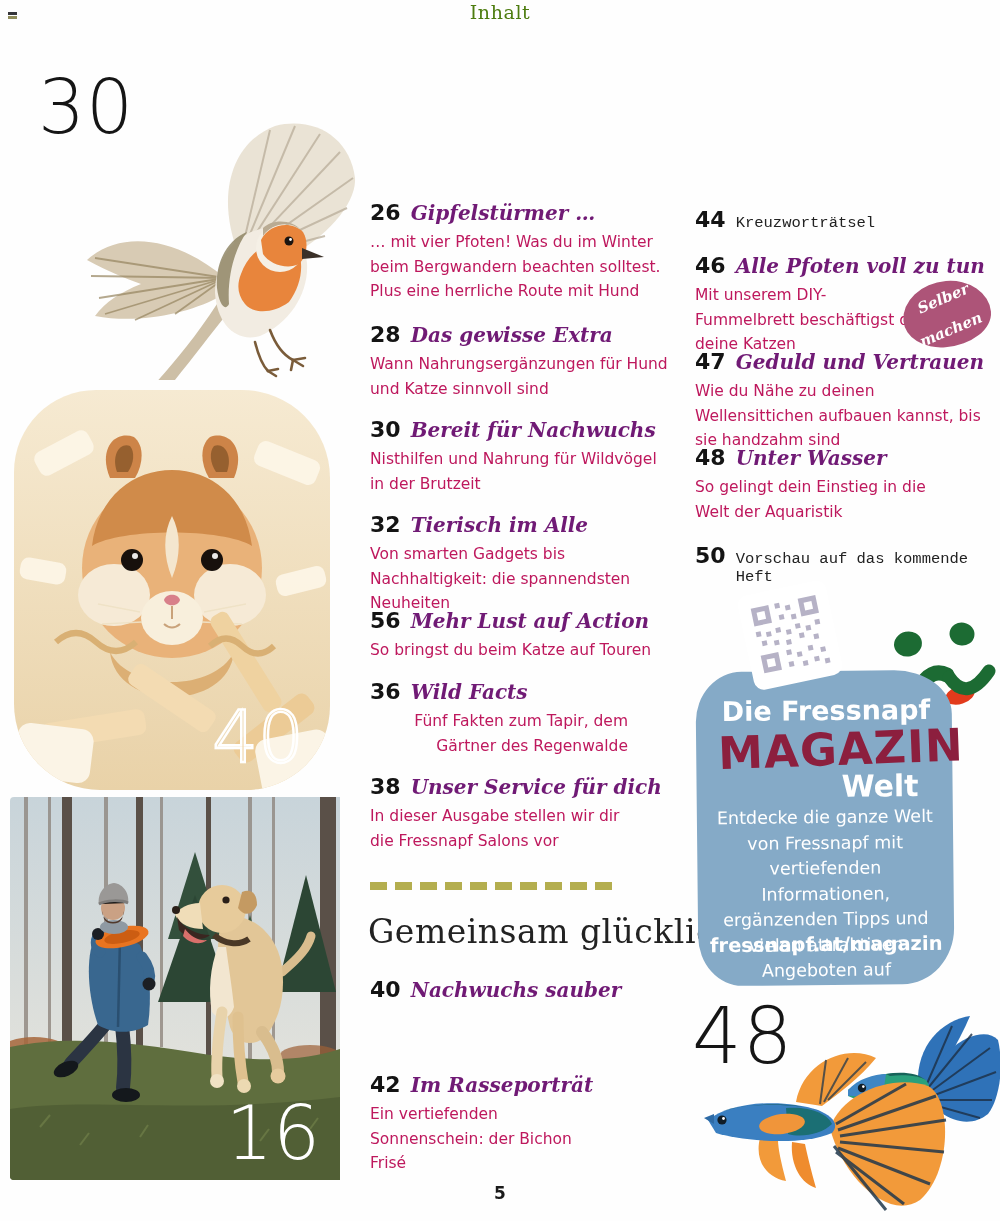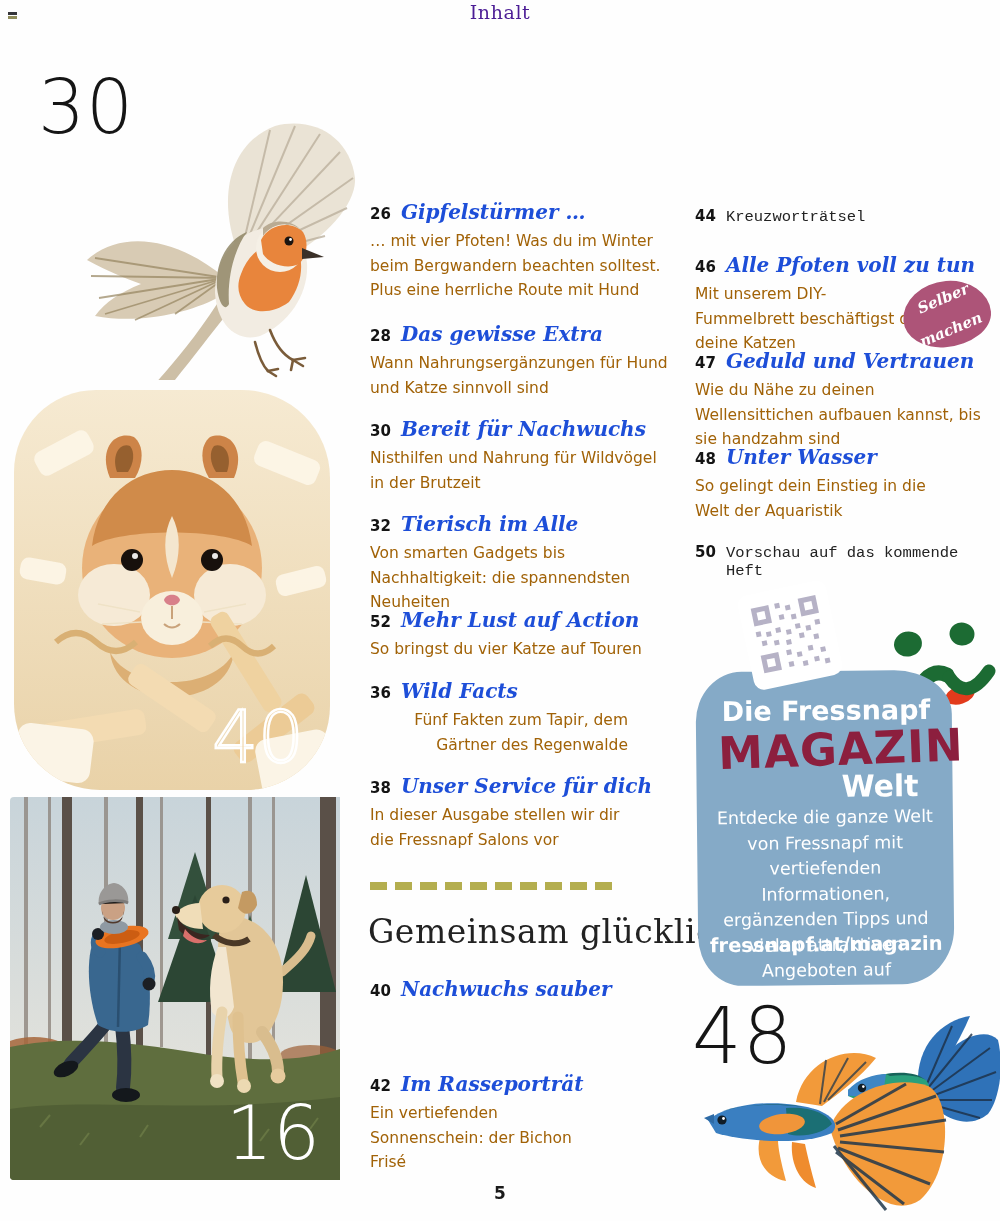--- a/index.html
+++ b/index.html
@@ -1,40 +1,40 @@
 <!DOCTYPE html>
 <html><head>
 <meta charset="utf-8">
 <style>
   html,body{margin:0;padding:0;background:#e9e9e9;}
   .page{position:relative;width:1000px;height:1221px;margin:0 auto;background:#fefefe;overflow:hidden;
         font-family:"DejaVu Sans",sans-serif;color:#1f1f1f;}
   .abs{position:absolute;}
   
   .inhalt{top:0;left:0;width:100%;text-align:center;font-family:"DejaVu Serif",serif;
-          font-size:19px;letter-spacing:.6px;color:#4c1d95;line-height:24px;}
+          font-size:19px;letter-spacing:.6px;color:#4d7c0f;line-height:24px;}
   .corner-mark{top:12px;left:8px;width:9px;}
   .corner-mark i{display:block;height:3px;margin-bottom:1px;}
   .corner-mark .b1{background:#35353a;}
   .corner-mark .b2{background:#8f8c5a;}
   
   .bignum{font-family:"DejaVu Sans",sans-serif;font-weight:200;color:#151515;line-height:1;letter-spacing:1px;}
   .n30{top:70px;left:38px;font-size:74px;}
   .n48{top:997px;left:692px;font-size:78px;}
   
   .hamster-wrap{top:390px;left:14px;width:316px;height:400px;border-radius:82px 88px 84px 86px;overflow:hidden;}
   .dogphoto-wrap{top:797px;left:10px;width:348px;height:383px;border-radius:4px;overflow:hidden;}
   .overlay16{position:absolute;right:38px;bottom:10px;font-size:74px;font-weight:200;color:#fff;line-height:1;}
   
   .entry{width:308px;}
   .entry .tline{display:flex;align-items:baseline;gap:10px;}
-  .entry .num{font-weight:bold;font-size:15px;color:#141414;}
-  .entry .etitle{font-family:"DejaVu Serif",serif;font-style:italic;font-weight:bold;font-size:20px;color:#1d4ed8;}
+  .entry .num{font-weight:bold;font-size:22px;color:#141414;}
+  .entry .etitle{font-family:"DejaVu Serif",serif;font-style:italic;font-weight:bold;font-size:20px;color:#701a75;}
   .entry.plain .etitle{font-family:Liberation Mono, monospace;font-style:normal;font-weight:normal;font-size:15.5px;color:#222;}
-  .entry .edesc{margin:5px 0 0 0;font-size:15.5px;line-height:24.5px;color:#a16207;max-width:302px;}
+  .entry .edesc{margin:5px 0 0 0;font-size:15.5px;line-height:24.5px;color:#be185d;max-width:302px;}
   .rcol .edesc{max-width:292px;}
   .desc-narrow .edesc{max-width:225px;}
   
   .dashes{top:882px;left:370px;width:243px;height:8px;
           background:repeating-linear-gradient(90deg,#b4ae4f 0 17px,transparent 17px 25px);}
   .sechead{top:912px;left:368px;font-family:"DejaVu Serif",serif;font-size:33px;color:#222;letter-spacing:.5px;}
   
   .badge{top:281px;left:903px;width:88px;height:66px;background:#ad5478;
          border-radius:52% 48% 55% 45% / 55% 52% 48% 45%;transform:rotate(-5deg);
          display:flex;align-items:center;justify-content:center;}
@@ -284,24 +284,24 @@
   </div>
   <div class="abs entry" style="top:512px;left:370px;">
     <div class="tline">
         <span class="num">32</span>
     <span class="etitle">Tierisch im Alle</span>
       </div>
     <p class="edesc">Von smarten Gadgets bis Nachhaltigkeit: die spannendsten Neuheiten</p>
   </div>
   <div class="abs entry" style="top:608px;left:370px;">
     <div class="tline">
-        <span class="num">52</span>
+        <span class="num">56</span>
     <span class="etitle">Mehr Lust auf Action</span>
       </div>
-    <p class="edesc">So bringst du vier Katze auf Touren</p>
+    <p class="edesc">So bringst du beim Katze auf Touren</p>
   </div>
   <div class="abs entry" style="top:679px;left:370px;text-align:right;">
     <div class="tline">
         <span class="num">36</span>
     <span class="etitle">Wild Facts</span>
       </div>
     <p class="edesc" style="max-width:258px">Fünf Fakten zum Tapir, dem Gärtner des Regenwalde</p>
   </div>
   <div class="abs entry" style="top:774px;left:370px;">
     <div class="tline">

